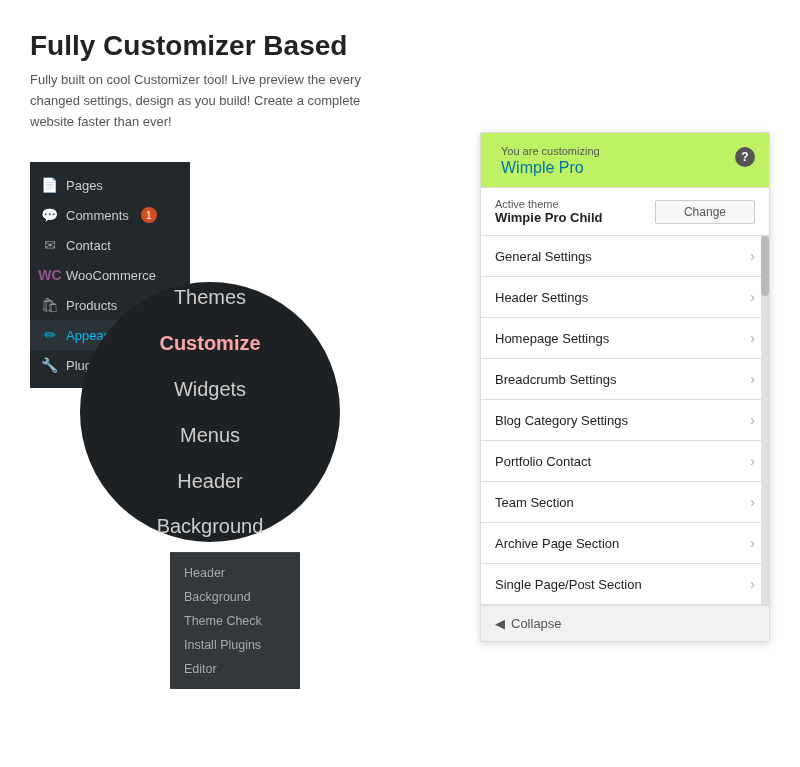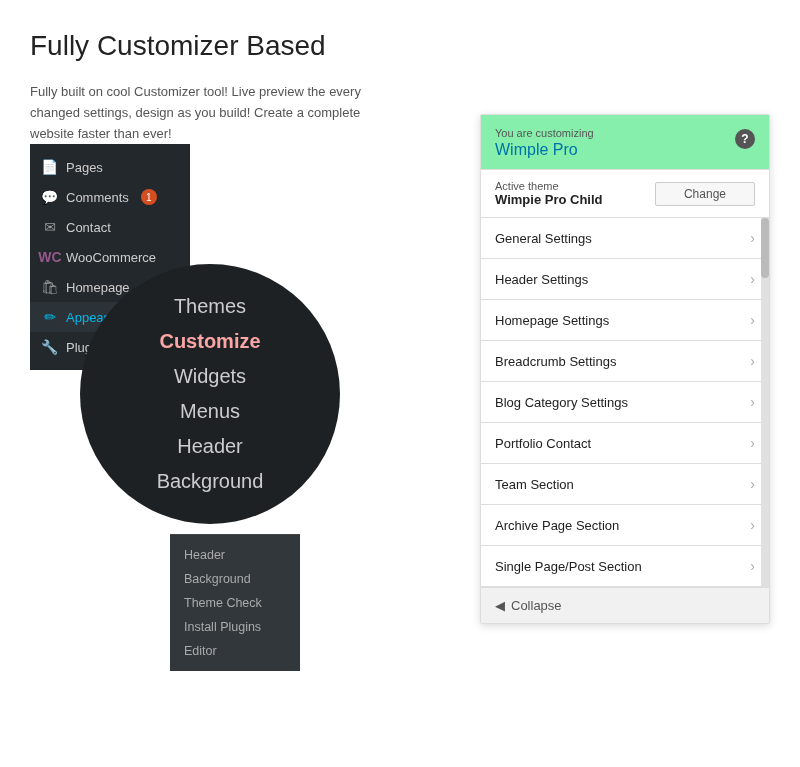--- a/index.html
+++ b/index.html
@@ -7,30 +7,31 @@
       font-family: -apple-system, BlinkMacSystemFont, 'Segoe UI', Arial, sans-serif;
       background: #fff;
       width: 800px;
       min-height: 767px;
       padding: 30px 30px 20px 30px;
       overflow: hidden;
     }
 
     .page-title {
       font-size: 28px;
-      font-weight: 400;
+      font-weight: 700;
       color: #222;
-      margin-bottom: 20px;
+      margin-bottom: 8px;
     }
 
     .page-subtitle {
       font-size: 13px;
       color: #555;
       line-height: 1.6;
       max-width: 340px;
+      margin-bottom: 30px;
     }
 
     .main-layout {
       display: flex;
       position: relative;
     }
 
     
     .wp-sidebar {
       width: 160px;
@@ -94,21 +95,21 @@
       left: 50px;
       top: 120px;
       width: 260px;
       height: 260px;
       background: #1e2124;
       border-radius: 50%;
       z-index: 10;
       display: flex;
       flex-direction: column;
       align-items: center;
-      justify-content: center;
+      justify-content: space-between;
       gap: 4px;
     }
 
     .circle-menu-item {
       color: #ccc;
       font-size: 20px;
       font-weight: 400;
       cursor: pointer;
       padding: 4px 0;
       text-align: center;
@@ -149,22 +150,22 @@
       top: -30px;
       width: 290px;
       background: #f1f1f1;
       border: 1px solid #ddd;
       box-shadow: 0 2px 8px rgba(0,0,0,0.15);
       border-radius: 2px;
       overflow: hidden;
     }
 
     .customizer-header {
-      background: #86efac;
-      padding: 12px 14px 10px;
+      background: #bef264;
+      padding: 12px 20px 10px;
       border-bottom: 1px solid #ddd;
       position: relative;
     }
 
     .customizing-label {
       font-size: 11px;
       color: #555;
       margin-bottom: 2px;
     }
 
@@ -302,21 +303,21 @@
     <div class="wp-sidebar-item">
       <span class="icon">✉</span>
       <span>Contact</span>
     </div>
     <div class="wp-sidebar-item">
       <span class="icon" style="font-size:14px;color:#96588a;font-weight:bold;">WC</span>
       <span>WooCommerce</span>
     </div>
     <div class="wp-sidebar-item">
       <span class="icon">🛍</span>
-      <span>Homepage</span>
+      <span>Products</span>
     </div>
     <div class="wp-sidebar-item active">
       <span class="icon" style="color:#00b9eb;">✏</span>
       <span style="color:#00b9eb;">Appearance</span>
     </div>
     <div class="wp-sidebar-item">
       <span class="icon">🔧</span>
       <span>Plugins</span>
     </div>
   </div>

